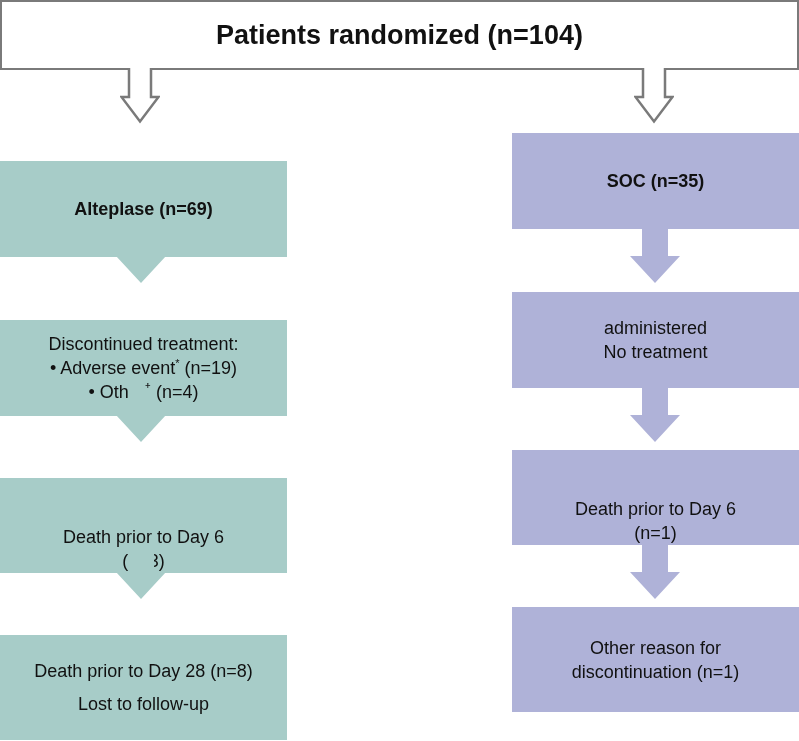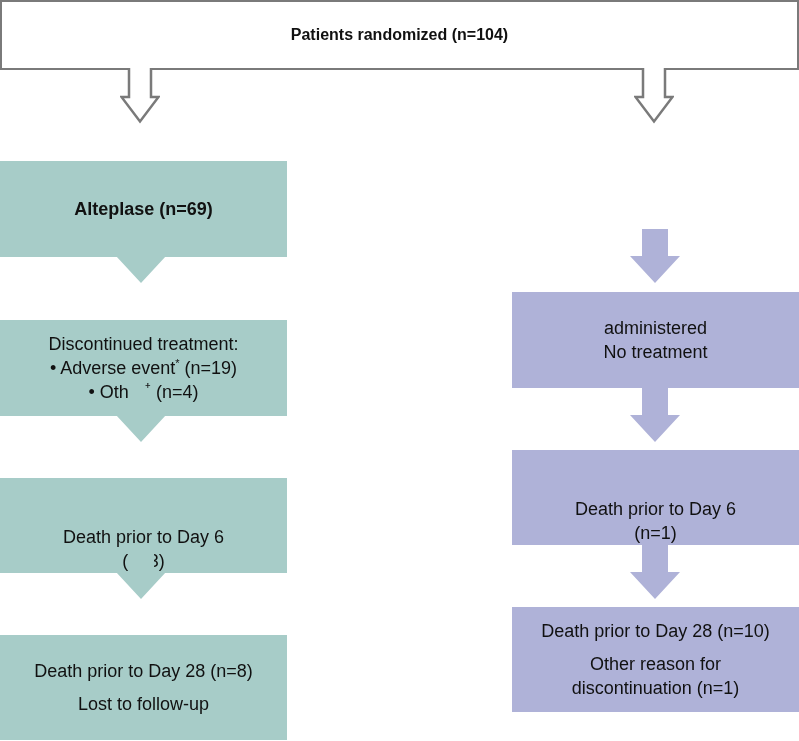--- a/index.html
+++ b/index.html
@@ -22,21 +22,21 @@
   .top-box {
     position: absolute;
     left: 0; top: 0;
     width: 799px; height: 70px;
     box-sizing: border-box;
     border: 2px solid var(--gray);
     background: var(--bg);
     display: flex;
     align-items: center;
     justify-content: center;
-    font-size: 16px;
+    font-size: 27px;
     font-weight: bold;
     text-align: left;
   }
   .hollow-arrow {
     position: absolute;
     top: 68px;
     width: 40px; height: 56px;
   }
   .box {
     position: absolute;
@@ -119,20 +119,23 @@
     <polygon points="12,0 38,0 38,27 50,27 25,54 0,27 12,27" fill="var(--teal)"></polygon>
   </svg>
 
   <div class="box teal col-left r4">
     <div class="para">Death prior to Day 28 (n=8)</div>
     <div class="para">
       <div>Lost to follow-up</div>
     </div>
   </div>
 
+  <div class="box purple col-right r1 header-box">
+    <span>SOC (n=35)</span>
+  </div>
 
   <svg class="solid-arrow" style="left:630px; top:229px" viewBox="0 0 50 54">
     <polygon points="12,0 38,0 38,27 50,27 25,54 0,27 12,27" fill="var(--purple)"></polygon>
   </svg>
 
   <div class="box purple col-right r2">
     <div>administered</div>
     <div>No treatment</div>
   </div>
 
@@ -143,20 +146,19 @@
   <div class="box purple col-right r3">
     <div>Death prior to Day 6</div>
     <div>(n=1)</div>
   </div>
 
   <svg class="solid-arrow" style="left:630px; top:545px" viewBox="0 0 50 54">
     <polygon points="12,0 38,0 38,27 50,27 25,54 0,27 12,27" fill="var(--purple)"></polygon>
   </svg>
 
   <div class="box purple col-right r4">
-    <div class="para">Death prior to Day 28 (n=10)</div>
     <div class="para">
       <div>Other reason for</div>
       <div>discontinuation (n=1)</div>
     </div>
   </div>
 
 </div>
 
 </body></html>

